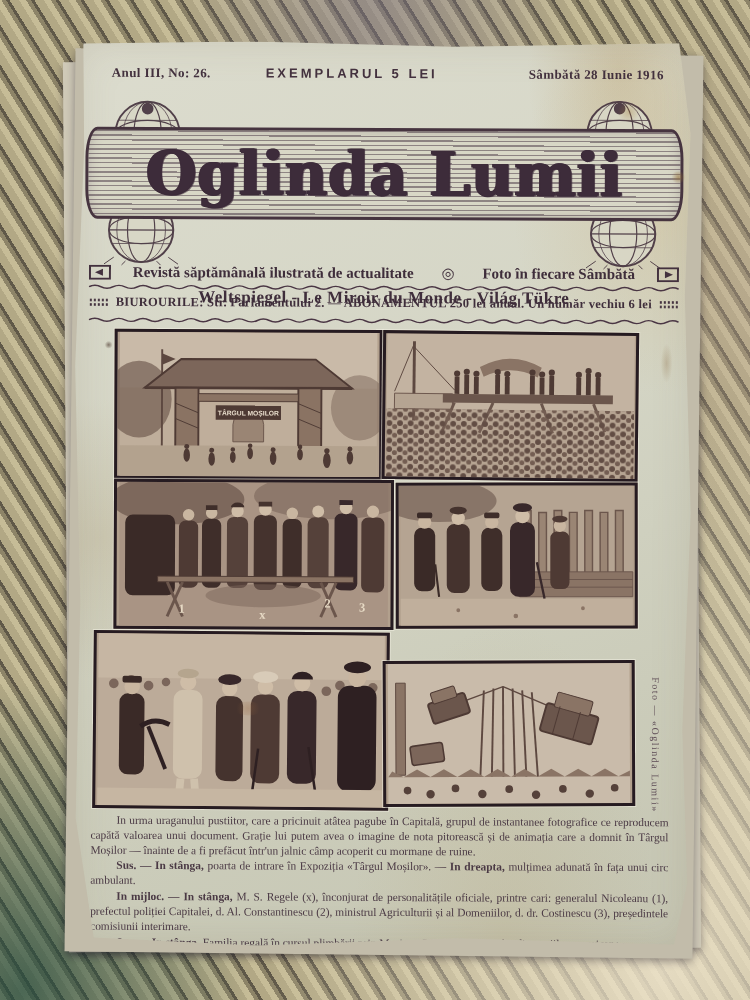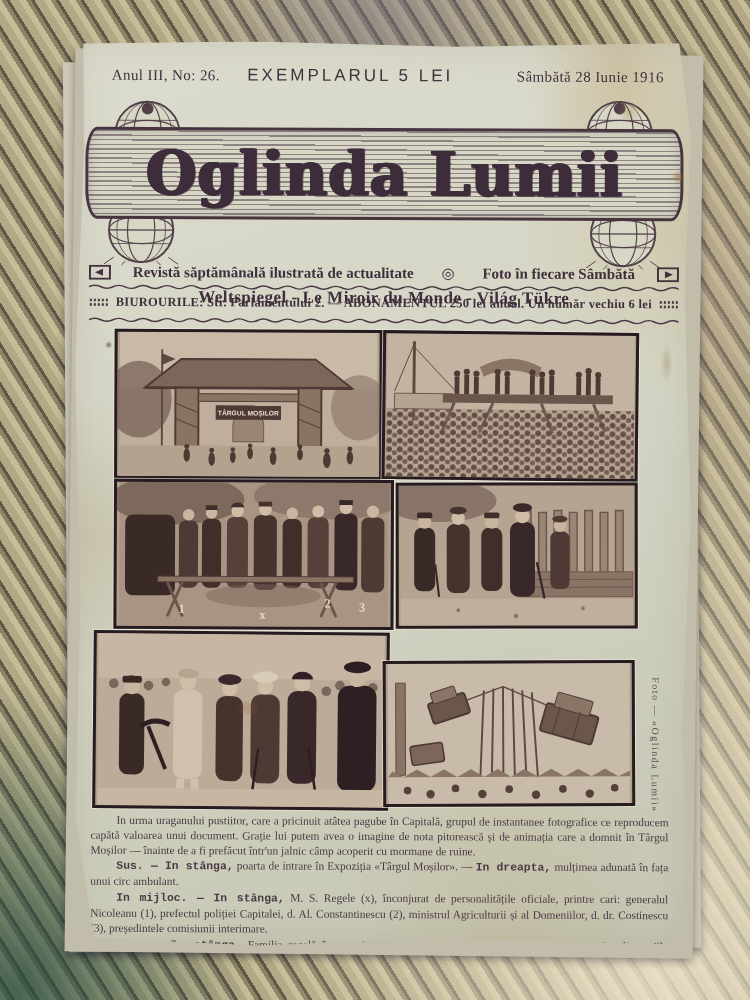--- a/index.html
+++ b/index.html
@@ -29,22 +29,22 @@
       radial-gradient(ellipse at 88% 3%, rgba(180,150,95,.3), rgba(180,150,95,0) 12%),
       radial-gradient(ellipse at 4% 55%, rgba(170,150,110,.25), rgba(170,150,110,0) 20%),
       radial-gradient(ellipse at 70% 99%, rgba(185,165,120,.22), rgba(185,165,120,0) 25%),
       linear-gradient(160deg,#dcdcce 0%,#d4d5c5 45%,#cbccba 75%,#c5c5b2 100%);
     box-shadow:0 8px 16px rgba(28,22,38,.5), inset 0 0 40px rgba(120,105,80,.18);
     clip-path:polygon(1.2% .3%,28% 0,61% .5%,97.6% 0,99.5% 10%,98.7% 28%,99.8% 52%,98.6% 76%,99.5% 93%,97.4% 99.7%,62% 99.1%,30% 100%,3.5% 99.2%,.5% 86%,1.1% 62%,.1% 36%,1.4% 12%);
     color:#43313e;font-family:"Liberation Serif","DejaVu Serif",serif;}
 
   
   .info-row{position:absolute;top:24px;left:36px;right:30px;display:flex;justify-content:space-between;align-items:baseline;}
-  .issue,.date{font-size:15px;font-weight:normal;letter-spacing:.4px;}
-  .price{font-family:"Liberation Sans","DejaVu Sans",sans-serif;font-weight:normal;font-size:17px;letter-spacing:3px;transform:translateX(-18px);}
+  .issue,.date{font-size:13px;font-weight:bold;letter-spacing:.4px;}
+  .price{font-family:"Liberation Sans","DejaVu Sans",sans-serif;font-weight:bold;font-size:13px;letter-spacing:3px;transform:translateX(-18px);}
 
   
   .masthead{position:absolute;top:58px;left:10px;width:598px;height:170px;}
   .globe{position:absolute;width:92px;height:74px;opacity:.92;}
   .g-tl{left:16px;top:-2px;} .g-tr{left:488px;top:-4px;}
   .g-bl{left:10px;top:94px;} .g-br{left:492px;top:96px;}
   .banner{position:absolute;left:0;top:28px;width:598px;height:92px;
     background:#d8d7c6;
     background-image:repeating-linear-gradient(180deg,rgba(68,50,64,.5) 0 1.4px,rgba(0,0,0,0) 1.4px 4.6px);
     border:3px solid #46343f;border-radius:12px/30px;
@@ -82,21 +82,21 @@
   .ph6{left:274px;top:332px;width:252px;height:146px;transform:rotate(-.5deg);}
 
   
   .credit{position:absolute;left:572px;top:634px;height:170px;width:16px;
     writing-mode:vertical-rl;font-size:10px;letter-spacing:1.5px;color:#5d4b55;white-space:nowrap;}
 
   
   .captions{position:absolute;top:772px;left:18px;right:22px;font-size:11.4px;line-height:1.3;
     color:#4a3944;text-align:justify;}
   .captions p{margin:0 0 1px 0;text-indent:26px;}
-  .b{font-weight:bold;font-family:Liberation Mono, monospace;}
+  .b{font-weight:bold;}
 
   
   .stain{position:absolute;border-radius:50%;pointer-events:none;}
   .s1{left:595px;top:128px;width:16px;height:12px;background:radial-gradient(circle,rgba(150,110,50,.55),rgba(150,110,50,0) 70%);}
   .s2{left:540px;top:60px;width:26px;height:18px;background:radial-gradient(circle,rgba(160,125,60,.35),rgba(160,125,60,0) 70%);}
   .s3{left:30px;top:300px;width:8px;height:8px;background:radial-gradient(circle,rgba(70,50,40,.6),rgba(70,50,40,0) 70%);}
   .s4{left:160px;top:660px;width:30px;height:14px;background:radial-gradient(circle,rgba(150,100,60,.3),rgba(150,100,60,0) 70%);}
   .s5{left:586px;top:300px;width:12px;height:40px;background:radial-gradient(ellipse,rgba(140,110,70,.3),rgba(140,110,70,0) 70%);}
 </style>
 </head>

